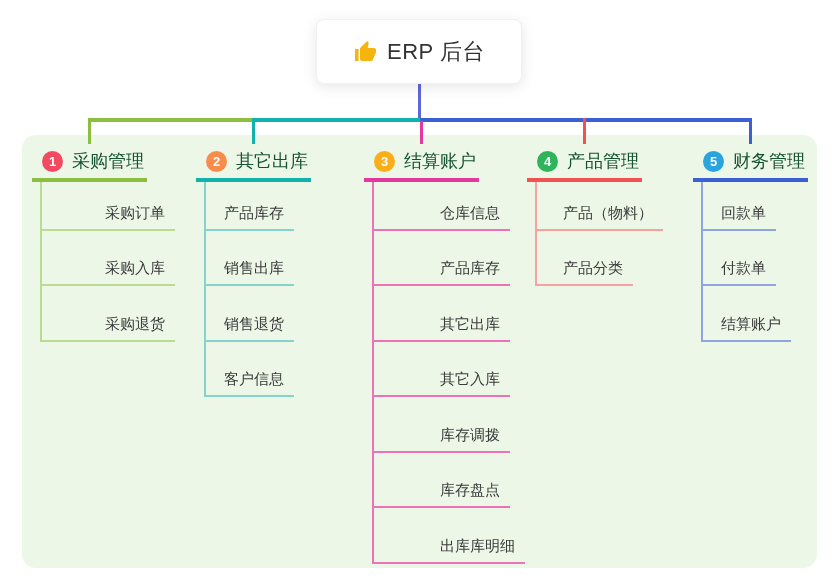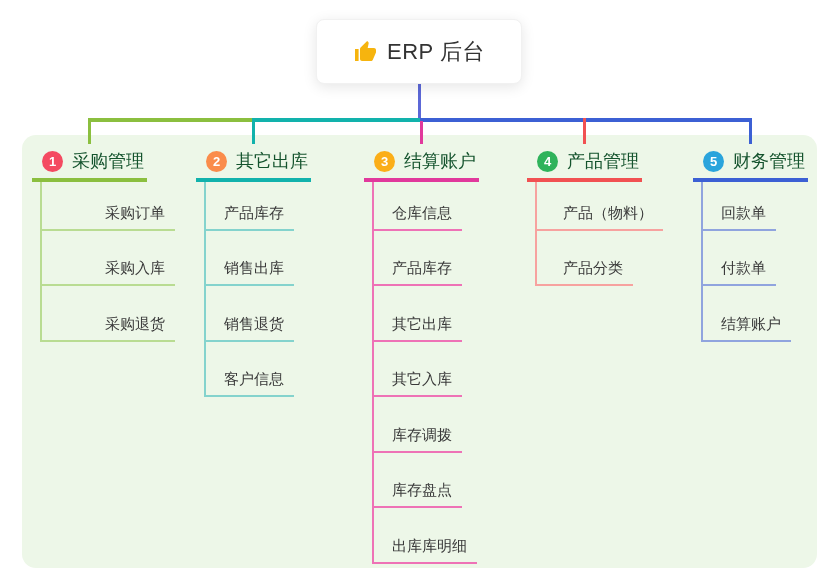--- a/index.html
+++ b/index.html
@@ -101,21 +101,21 @@
   .branch:nth-of-type(3) .branch-underline { background: #e1399c; }
   .branch:nth-of-type(4) .branch-underline { background: #f15152; }
   .branch:nth-of-type(5) .branch-underline { background: #3c60d4; }
   .branch:nth-of-type(1) .branch-children { border-color: #b9dc92; }
   .branch:nth-of-type(2) .branch-children { border-color: #84d3cd; }
   .branch:nth-of-type(3) .branch-children { border-color: #ee72b6; }
   .branch:nth-of-type(4) .branch-children { border-color: #f7a29f; }
   .branch:nth-of-type(5) .branch-children { border-color: #90a4de; }
   .branch:nth-of-type(1) .child { border-color: #b9dc92; padding-left: 45px; }
   .branch:nth-of-type(2) .child { border-color: #84d3cd; }
-  .branch:nth-of-type(3) .child { border-color: #ee72b6; }
+  .branch:nth-of-type(3) .child { border-color: #ee72b6; padding-left: 48px; }
   .branch:nth-of-type(4) .child { border-color: #f7a29f; padding-left: 8px; }
   .branch:nth-of-type(5) .child { border-color: #90a4de; }
 </style>
 </head>
 <body>
 
 <div class="stage">
 
   <div class="panel"></div>
 

